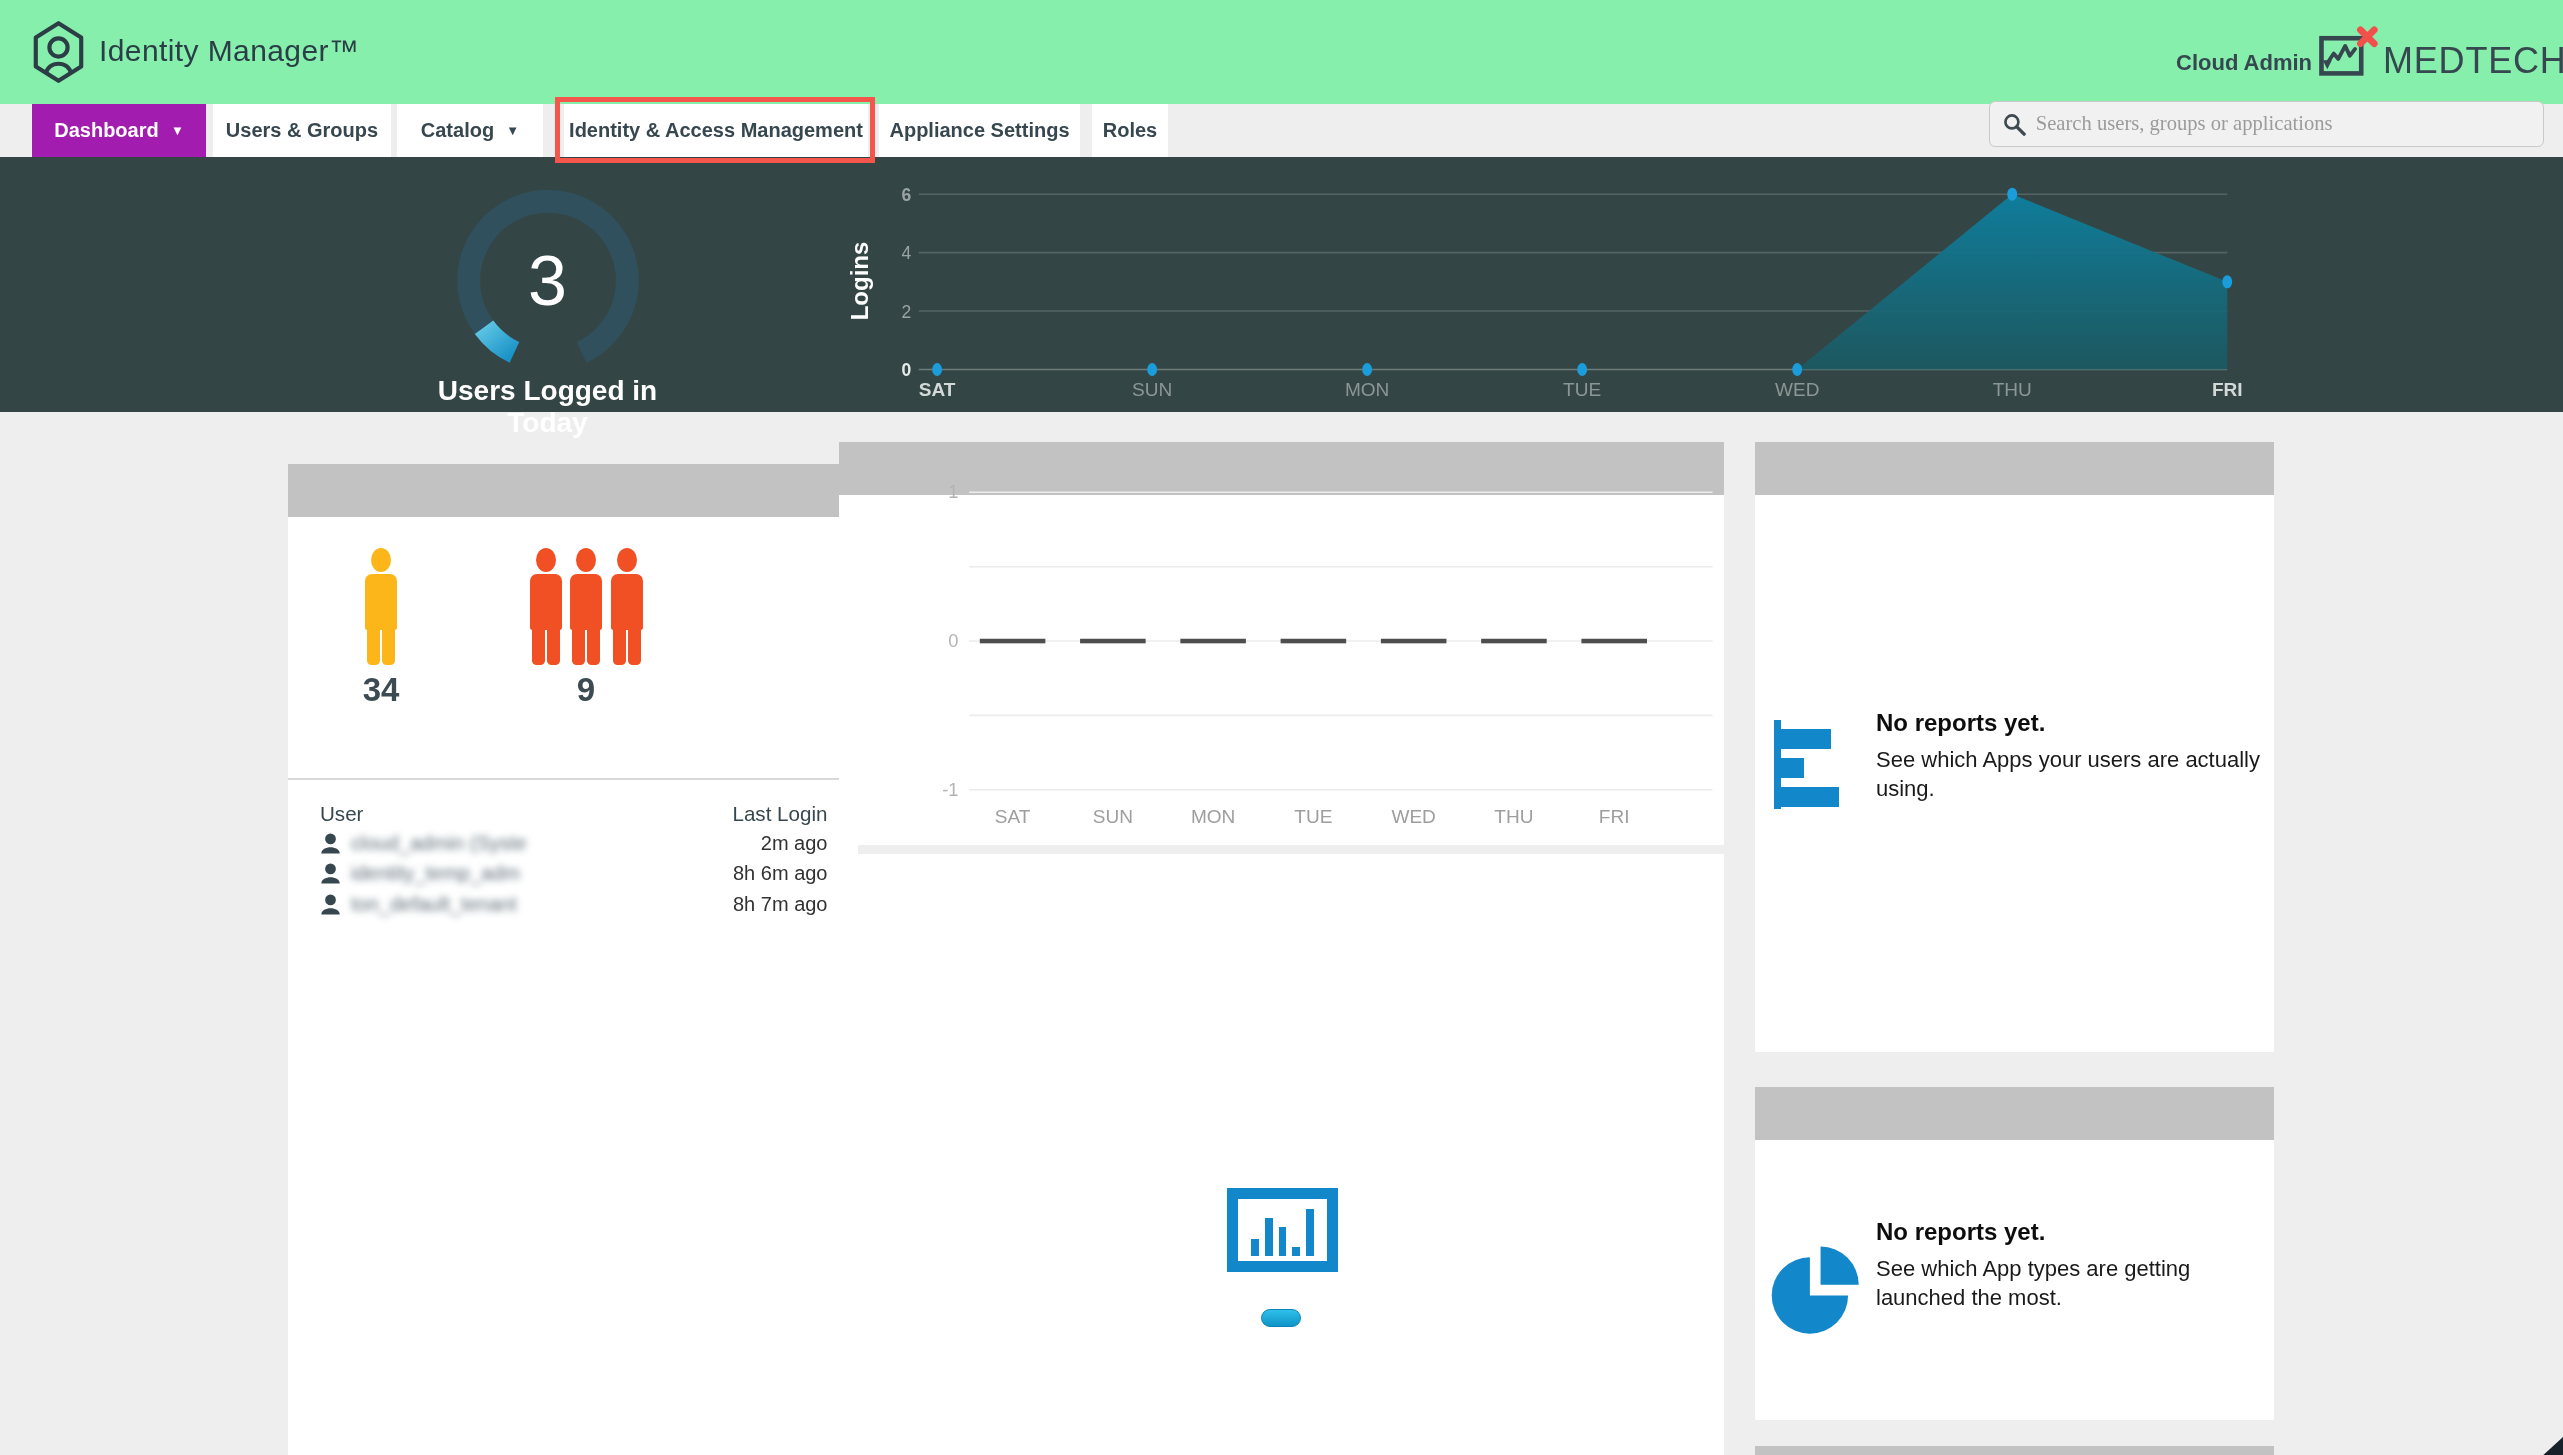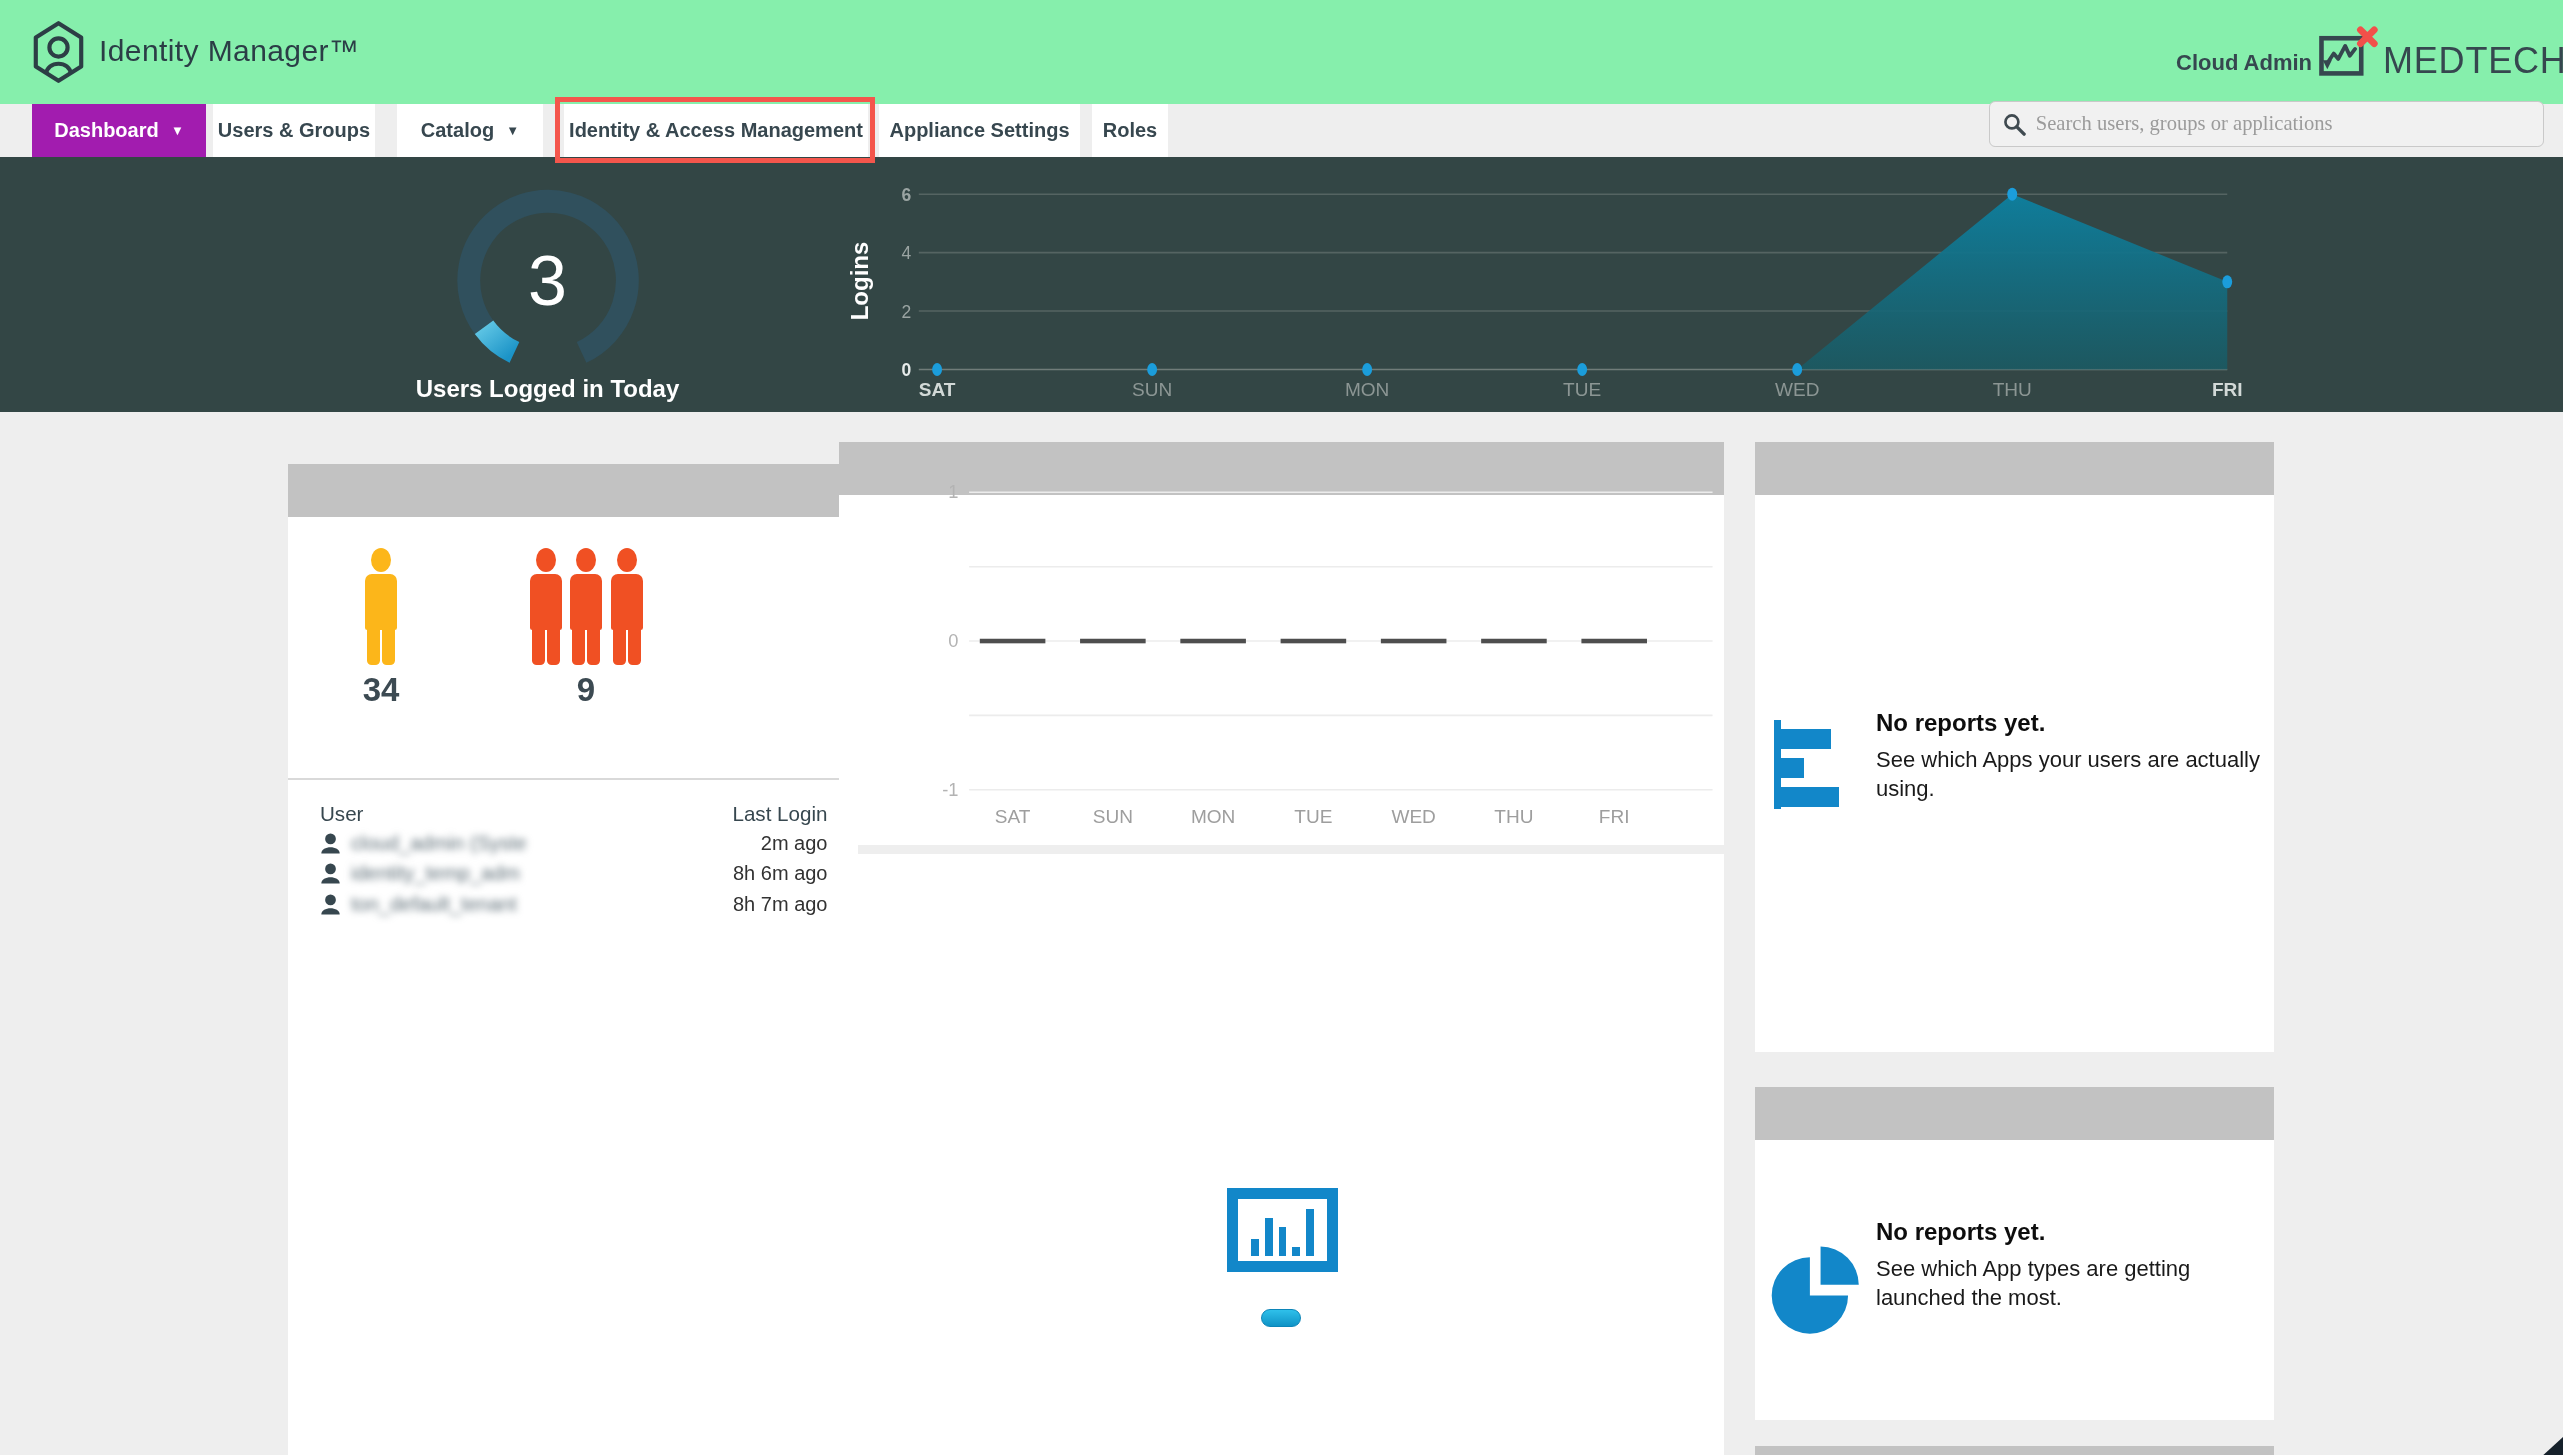--- a/index.html
+++ b/index.html
@@ -20,42 +20,42 @@
   .brand-name { position:absolute; left:2383px; top:40px; font-size:36px; font-weight:500;
                 color:#36474f; letter-spacing:0.8px; }
 
   
   .nav { position:absolute; left:0; top:104px; width:2563px; height:53px; }
   .tab { position:absolute; top:0; height:53px; background:#ffffff; color:#37474f;
          font-size:20px; font-weight:700; display:flex; align-items:center; justify-content:center;
          white-space:nowrap; cursor:pointer; }
   .tab .caret { font-size:13px; margin-left:12.2px; }
   #tab-1 { left:32px;  width:174px; background:#a21caf; color:#ffffff; }
-  #tab-2 { left:213px; width:162px; }
+  #tab-2 { left:213px; width:178px; }
   #tab-3 { left:397px; width:146px; }
   #tab-4 { left:564px; width:304px; }
   #tab-5 { left:879px; width:201px; }
   #tab-6 { left:1092px; width:76px; }
   .tab-highlight { position:absolute; left:555px; top:-6.9px; width:320px; height:66px;
                    border:5.3px solid #f4564c; z-index:5; pointer-events:none; }
   .search-box { position:absolute; left:1989px; top:-3.1px; width:555px; height:46px;
                 background:#f1f1f1; border:1.5px solid #c9c9c9; border-radius:6.1px;
                 display:flex; align-items:center; padding:0 12.2px; }
   .search-box input { flex:1; border:none; outline:none; background:transparent;
                       font-size:20.6px; color:#444; font-family:Liberation Serif, serif; }
   .search-box input::placeholder { color:#9b9b9b; }
   .search-icon { margin-right:9.2px; flex:0 0 auto; }
 
   
   .banner { position:absolute; left:0; top:157px; width:2563px; height:255px; background:#334645; }
   #donut-svg { position:absolute; left:426px; top:9.2px; }
   .donut-value { position:absolute; left:494px; top:84px; width:107px; text-align:center;
                  font-size:70px; font-weight:300; color:#ffffff; line-height:80px; }
   .donut-label { position:absolute; left:410px; top:218px; width:275px; text-align:center;
-                 font-size:24px; font-weight:700; color:#ffffff; }
+                 font-size:28px; font-weight:700; color:#ffffff; }
   .logins-ylabel { position:absolute; left:860px; top:124px; transform:translate(-50%,-50%) rotate(-90deg);
                    color:#ffffff; font-weight:700; font-size:24px; }
   #logins-svg { position:absolute; left:885px; top:12.2px; }
 
   
   .card { position:absolute; background:#ffffff; }
   .card-head { position:absolute; left:0; top:0; width:100%; height:53px; background:#c2c2c2; }
   #card-users    { left:288px;  top:464px;  width:570px;  height:1013px; }
   #card-events   { left:839px; top:442px;  width:885px; height:403px; }
   #card-launches { left:839px; top:854px; width:885px; height:601px; }

